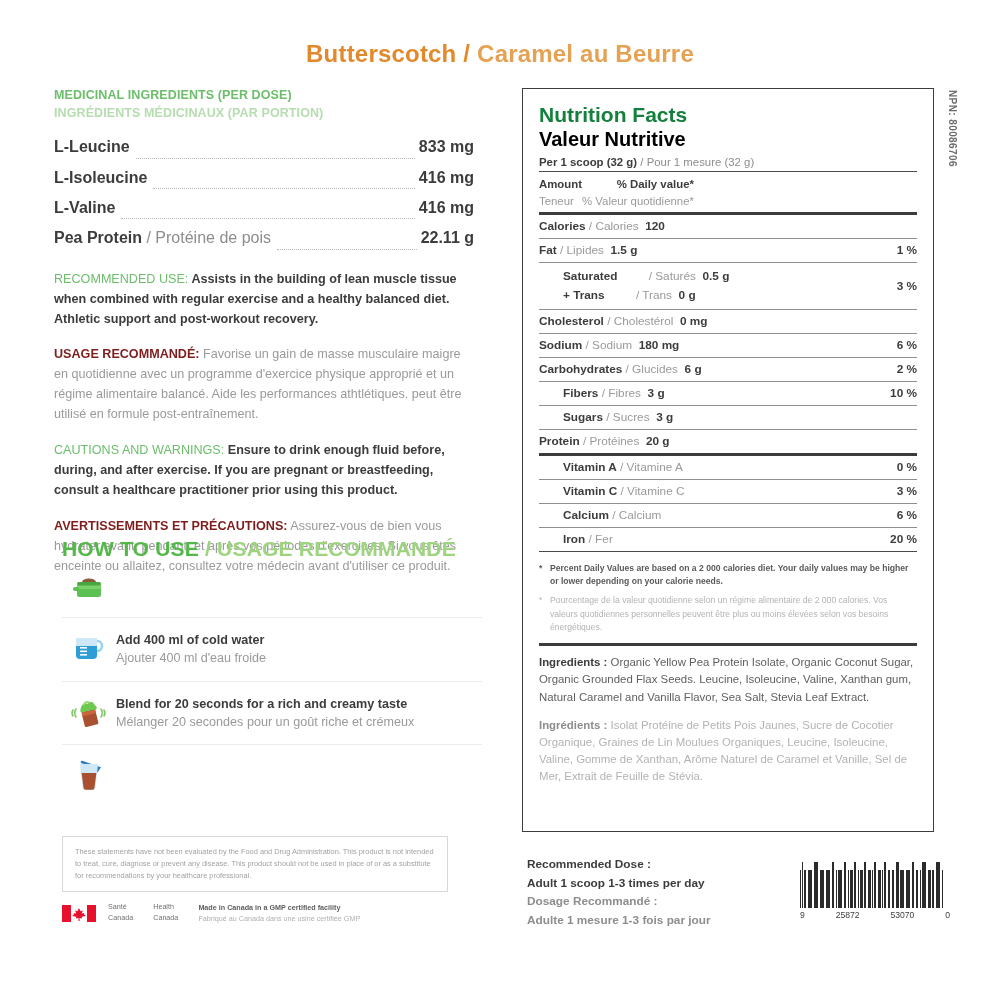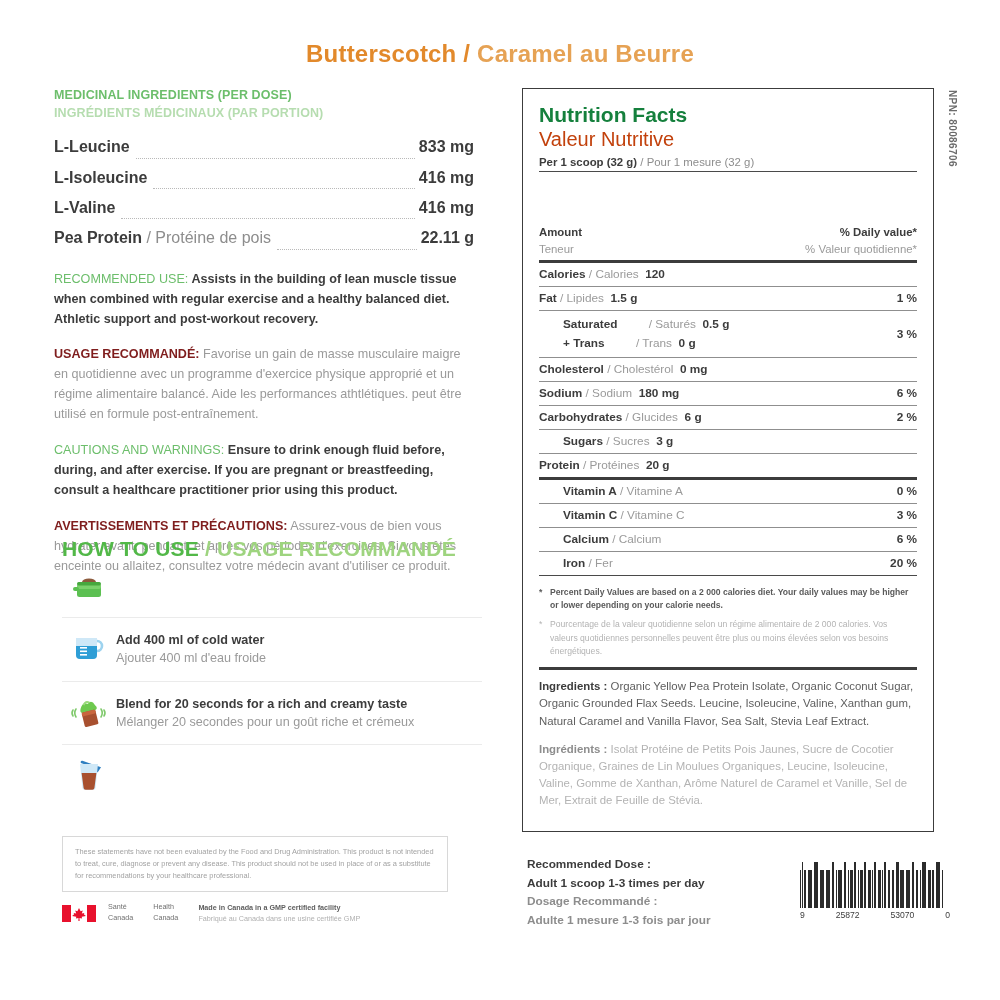--- a/index.html
+++ b/index.html
@@ -60,29 +60,29 @@
   .gmp .en{color:#5e5e5e;font-weight:bold;}
   .gmp .fr{color:#b0b0b0;}
 
   
   .nfp{
     position:absolute;left:522px;top:88px;width:412px;height:744px;
     border:1.5px solid #3c3c3c;background:#fff;box-sizing:border-box;
     padding:14px 16px 10px 16px;
   }
   .nfp-title{font-size:21px;font-weight:bold;color:#15803d;line-height:1.18;}
-  .nfp-subtitle{font-size:20px;color:#c2410c;line-height:1.18;font-weight:normal;}
+  .nfp-subtitle{font-size:20px;color:#000000;line-height:1.18;font-weight:bold;}
   .serv{font-size:11.4px;font-weight:bold;color:#3c3c3c;padding:5px 0 3px;}
   .serv .fr{font-weight:normal;color:#8d8d8d;}
 
   .rule-thick{border-bottom:3px solid #3c3c3c;}
   .rule-med{border-bottom:1.5px solid #4a4a4a;}
   .rule-thin{border-bottom:1px solid #8f8f8f;}
 
-  .amount-row{display:flex;justify-content:space-between;padding:4px 0 3px;margin-top:48px;}
+  .amount-row{display:flex;justify-content:flex-start;padding:4px 0 3px;}
   .amount-row .c1 .en,.amount-row .c2 .en{font-size:11.4px;font-weight:bold;color:#3c3c3c;line-height:1.42;}
   .amount-row .c1 .fr,.amount-row .c2 .fr{font-size:11.4px;color:#9a9a9a;line-height:1.42;}
   .amount-row .c2{text-align:right;}
 
   .nrow{display:flex;justify-content:space-between;align-items:center;padding:4.5px 0;font-size:11.8px;}
   .nrow .lab{color:#3c3c3c;font-weight:bold;}
   .nrow .lab .fr{color:#9a9a9a;font-weight:normal;}
   .nrow .lab .amt{color:#3c3c3c;font-weight:bold;}
   .nrow .dv{font-weight:bold;color:#3c3c3c;white-space:nowrap;}
   .nrow.indent .lab{padding-left:24px;}
@@ -294,20 +294,24 @@
     </div>
     <div class="nrow rule-thin">
       <div class="lab"><span>Sodium</span><span class="fr"> / Sodium</span>&nbsp;&nbsp;<span class="amt">180 mg</span></div>
       <div class="dv">6 %</div>
     </div>
     <div class="nrow rule-thin">
       <div class="lab"><span>Carbohydrates</span><span class="fr"> / Glucides</span>&nbsp;&nbsp;<span class="amt">6 g</span></div>
       <div class="dv">2 %</div>
     </div>
     <div class="nrow indent rule-thin">
+      <div class="lab"><span>Fibers</span><span class="fr"> / Fibres</span>&nbsp;&nbsp;<span class="amt">3 g</span></div>
+      <div class="dv">10 %</div>
+    </div>
+    <div class="nrow indent rule-thin">
       <div class="lab"><span>Sugars</span><span class="fr"> / Sucres</span>&nbsp;&nbsp;<span class="amt">3 g</span></div>
       <div class="dv"></div>
     </div>
     <div class="nrow rule-thick">
       <div class="lab"><span>Protein</span><span class="fr"> / Protéines</span>&nbsp;&nbsp;<span class="amt">20 g</span></div>
       <div class="dv"></div>
     </div>
 
     <div class="nrow indent rule-thin">
       <div class="lab"><span>Vitamin A</span><span class="fr"> / Vitamine A</span></div>

